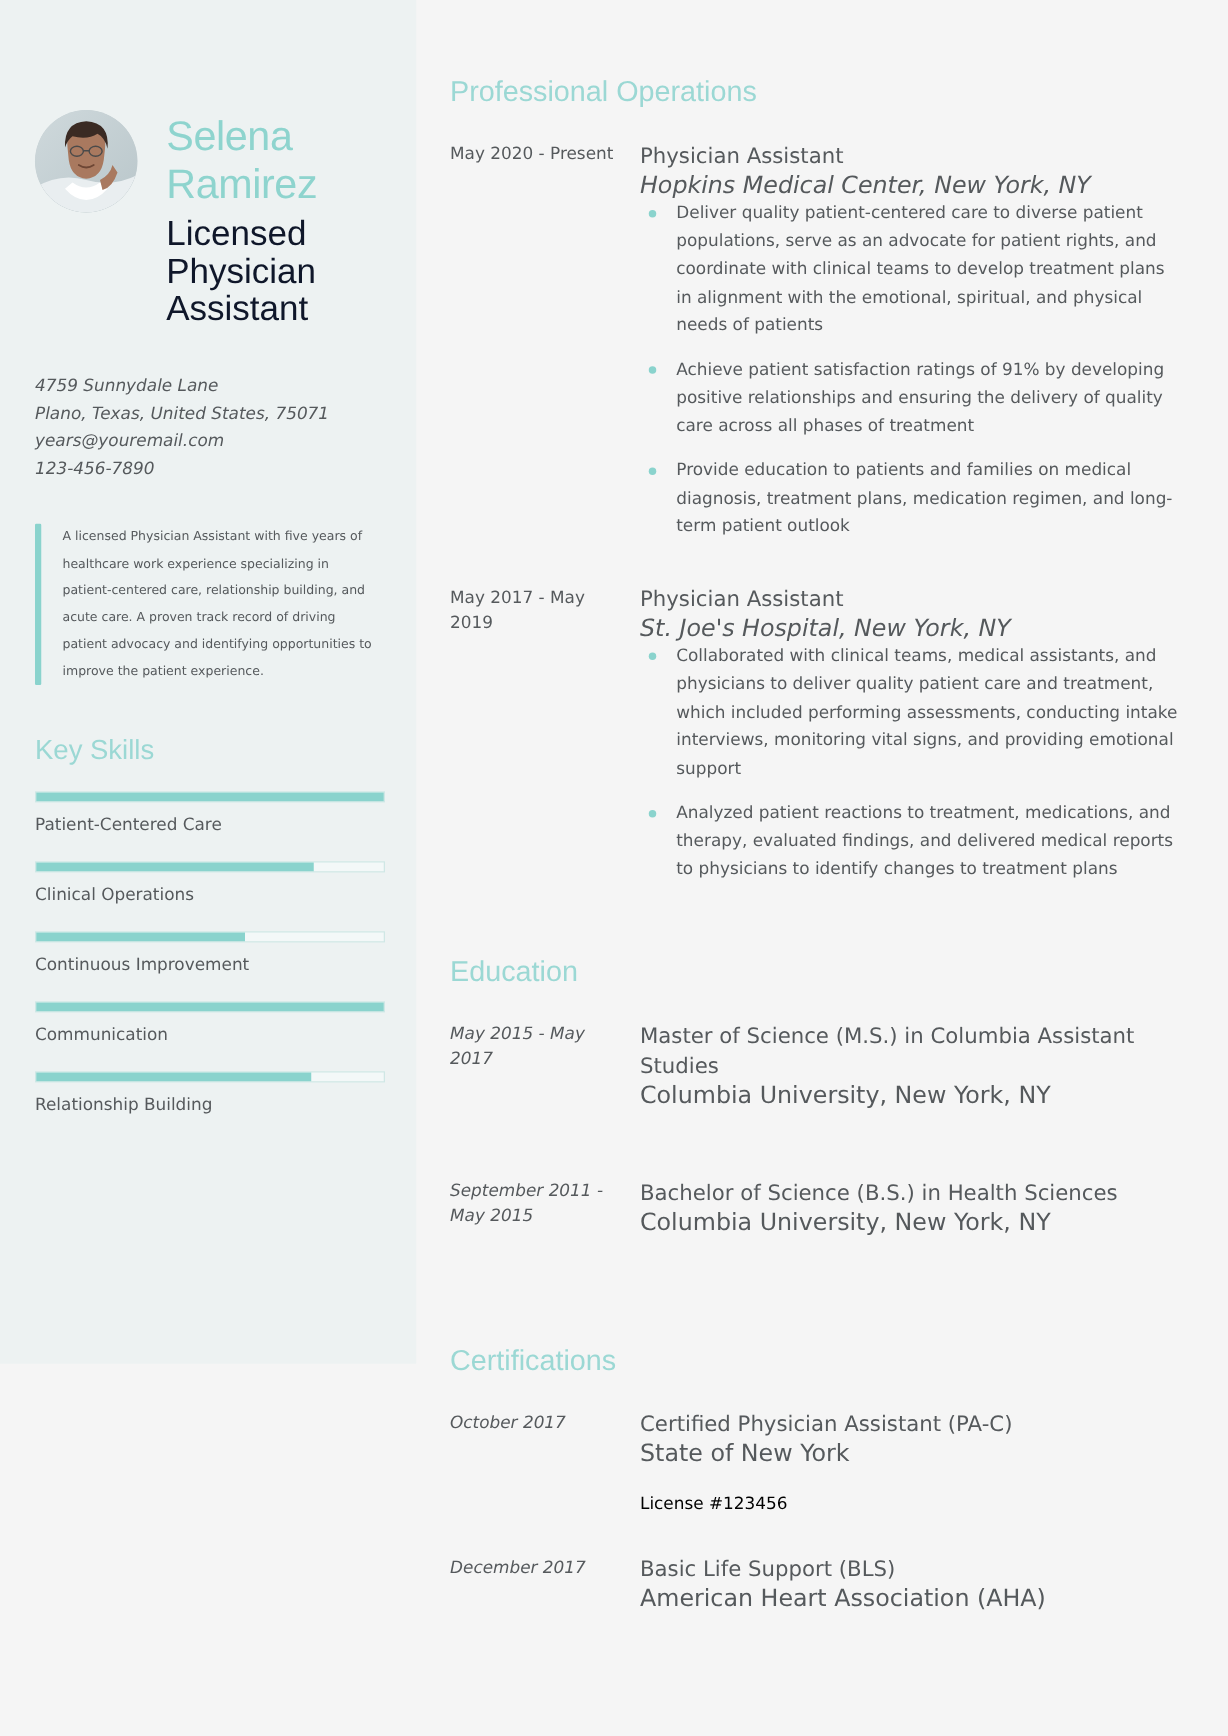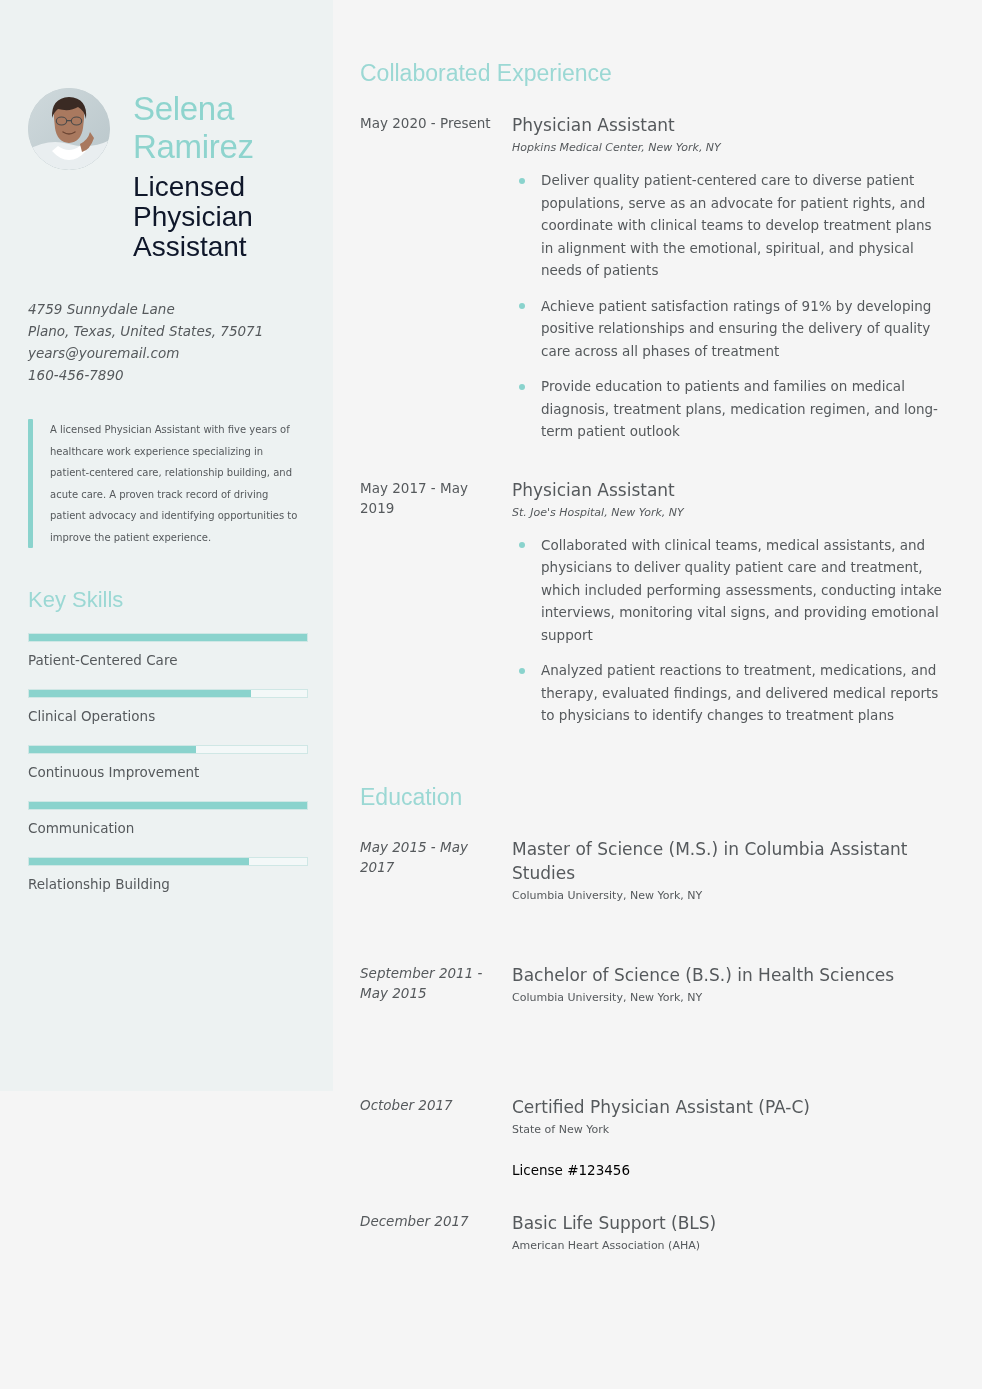--- a/index.html
+++ b/index.html
@@ -68,23 +68,23 @@
     margin-bottom: 26px;
   }
   .entry { display: flex; margin-bottom: 22px; }
   .date-col {
     width: 152px; min-width: 152px; padding-right: 12px;
     font-size: 13.5px; line-height: 20px; color: #55595c;
   }
   .date-col.ital { font-style: italic; }
   .body-col { flex: 1; }
   .job-title { font-size: 17px; line-height: 24px; color: #55595c; font-weight: 400; }
-  .org { font-size: 11px; line-height: 22px; color: #55595c; font-style: italic; }
+  .org { font-size: 19px; line-height: 22px; color: #55595c; font-style: italic; }
   .org.plain { font-style: normal; }
-  .bullets { margin-top: 10px; list-style: none; }
+  .bullets { list-style: none; }
   .bullets li {
     position: relative; padding-left: 29px;
     font-size: 13.5px; line-height: 22.5px; color: #55595c;
     margin-bottom: 13px;
   }
   .bullets li::before {
     content: ""; position: absolute; left: 7px; top: 8.5px;
     width: 6px; height: 6px; border-radius: 50%; background: #8ad3cd;
   }
   .sec-gap { height: 22px; }
@@ -131,21 +131,21 @@
           <div>Physician</div>
           <div>Assistant</div>
         </div>
       </div>
     </div>
 
     <div class="contact">
       <div>4759 Sunnydale Lane</div>
       <div>Plano, Texas, United States, 75071</div>
       <div>years@youremail.com</div>
-      <div>160-456-7890</div>
+      <div>123-456-7890</div>
     </div>
 
     <div class="summary-wrap">
       <div class="accent-bar"></div>
       <div class="summary-text">A licensed Physician Assistant with five years of healthcare work experience specializing in patient-centered care, relationship building, and acute care. A proven track record of driving patient advocacy and identifying opportunities to improve the patient experience.</div>
     </div>
 
     <div class="sec-head-side">Key Skills</div>
     <div>
       <div class="skill">
@@ -177,21 +177,21 @@
           <div class="skill-fill" style="width: 79%;"></div>
         </div>
         <div class="skill-label">Relationship Building</div>
       </div>
     </div>
   </aside>
 
   <main class="main">
 
     <section>
-      <h2 class="sec-head">Collaborated Experience</h2>
+      <h2 class="sec-head">Professional Operations</h2>
 
       <div class="entry">
         <div class="date-col">May 2020 - Present</div>
         <div class="body-col">
           <div class="job-title">Physician Assistant</div>
           <div class="org">Hopkins Medical Center, New York, NY</div>
           <ul class="bullets">
             <li>Deliver quality patient-centered care to diverse patient populations, serve as an advocate for patient rights, and coordinate with clinical teams to develop treatment plans in alignment with the emotional, spiritual, and physical needs of patients</li>
             <li>Achieve patient satisfaction ratings of 91% by developing positive relationships and ensuring the delivery of quality care across all phases of treatment</li>
             <li>Provide education to patients and families on medical diagnosis, treatment plans, medication regimen, and long-term patient outlook</li>
@@ -230,20 +230,21 @@
         <div class="body-col">
           <div class="job-title">Bachelor of Science (B.S.) in Health Sciences</div>
           <div class="org plain">Columbia University, New York, NY</div>
         </div>
       </div>
     </section>
 
     <div style="height:64px;"></div>
 
     <section>
+      <h2 class="sec-head">Certifications</h2>
 
       <div class="entry" style="margin-bottom:30px;">
         <div class="date-col ital">October 2017</div>
         <div class="body-col">
           <div class="job-title">Certified Physician Assistant (PA-C)</div>
           <div class="org plain">State of New York</div>
           <div class="extra-line">License #123456</div>
         </div>
       </div>
 

